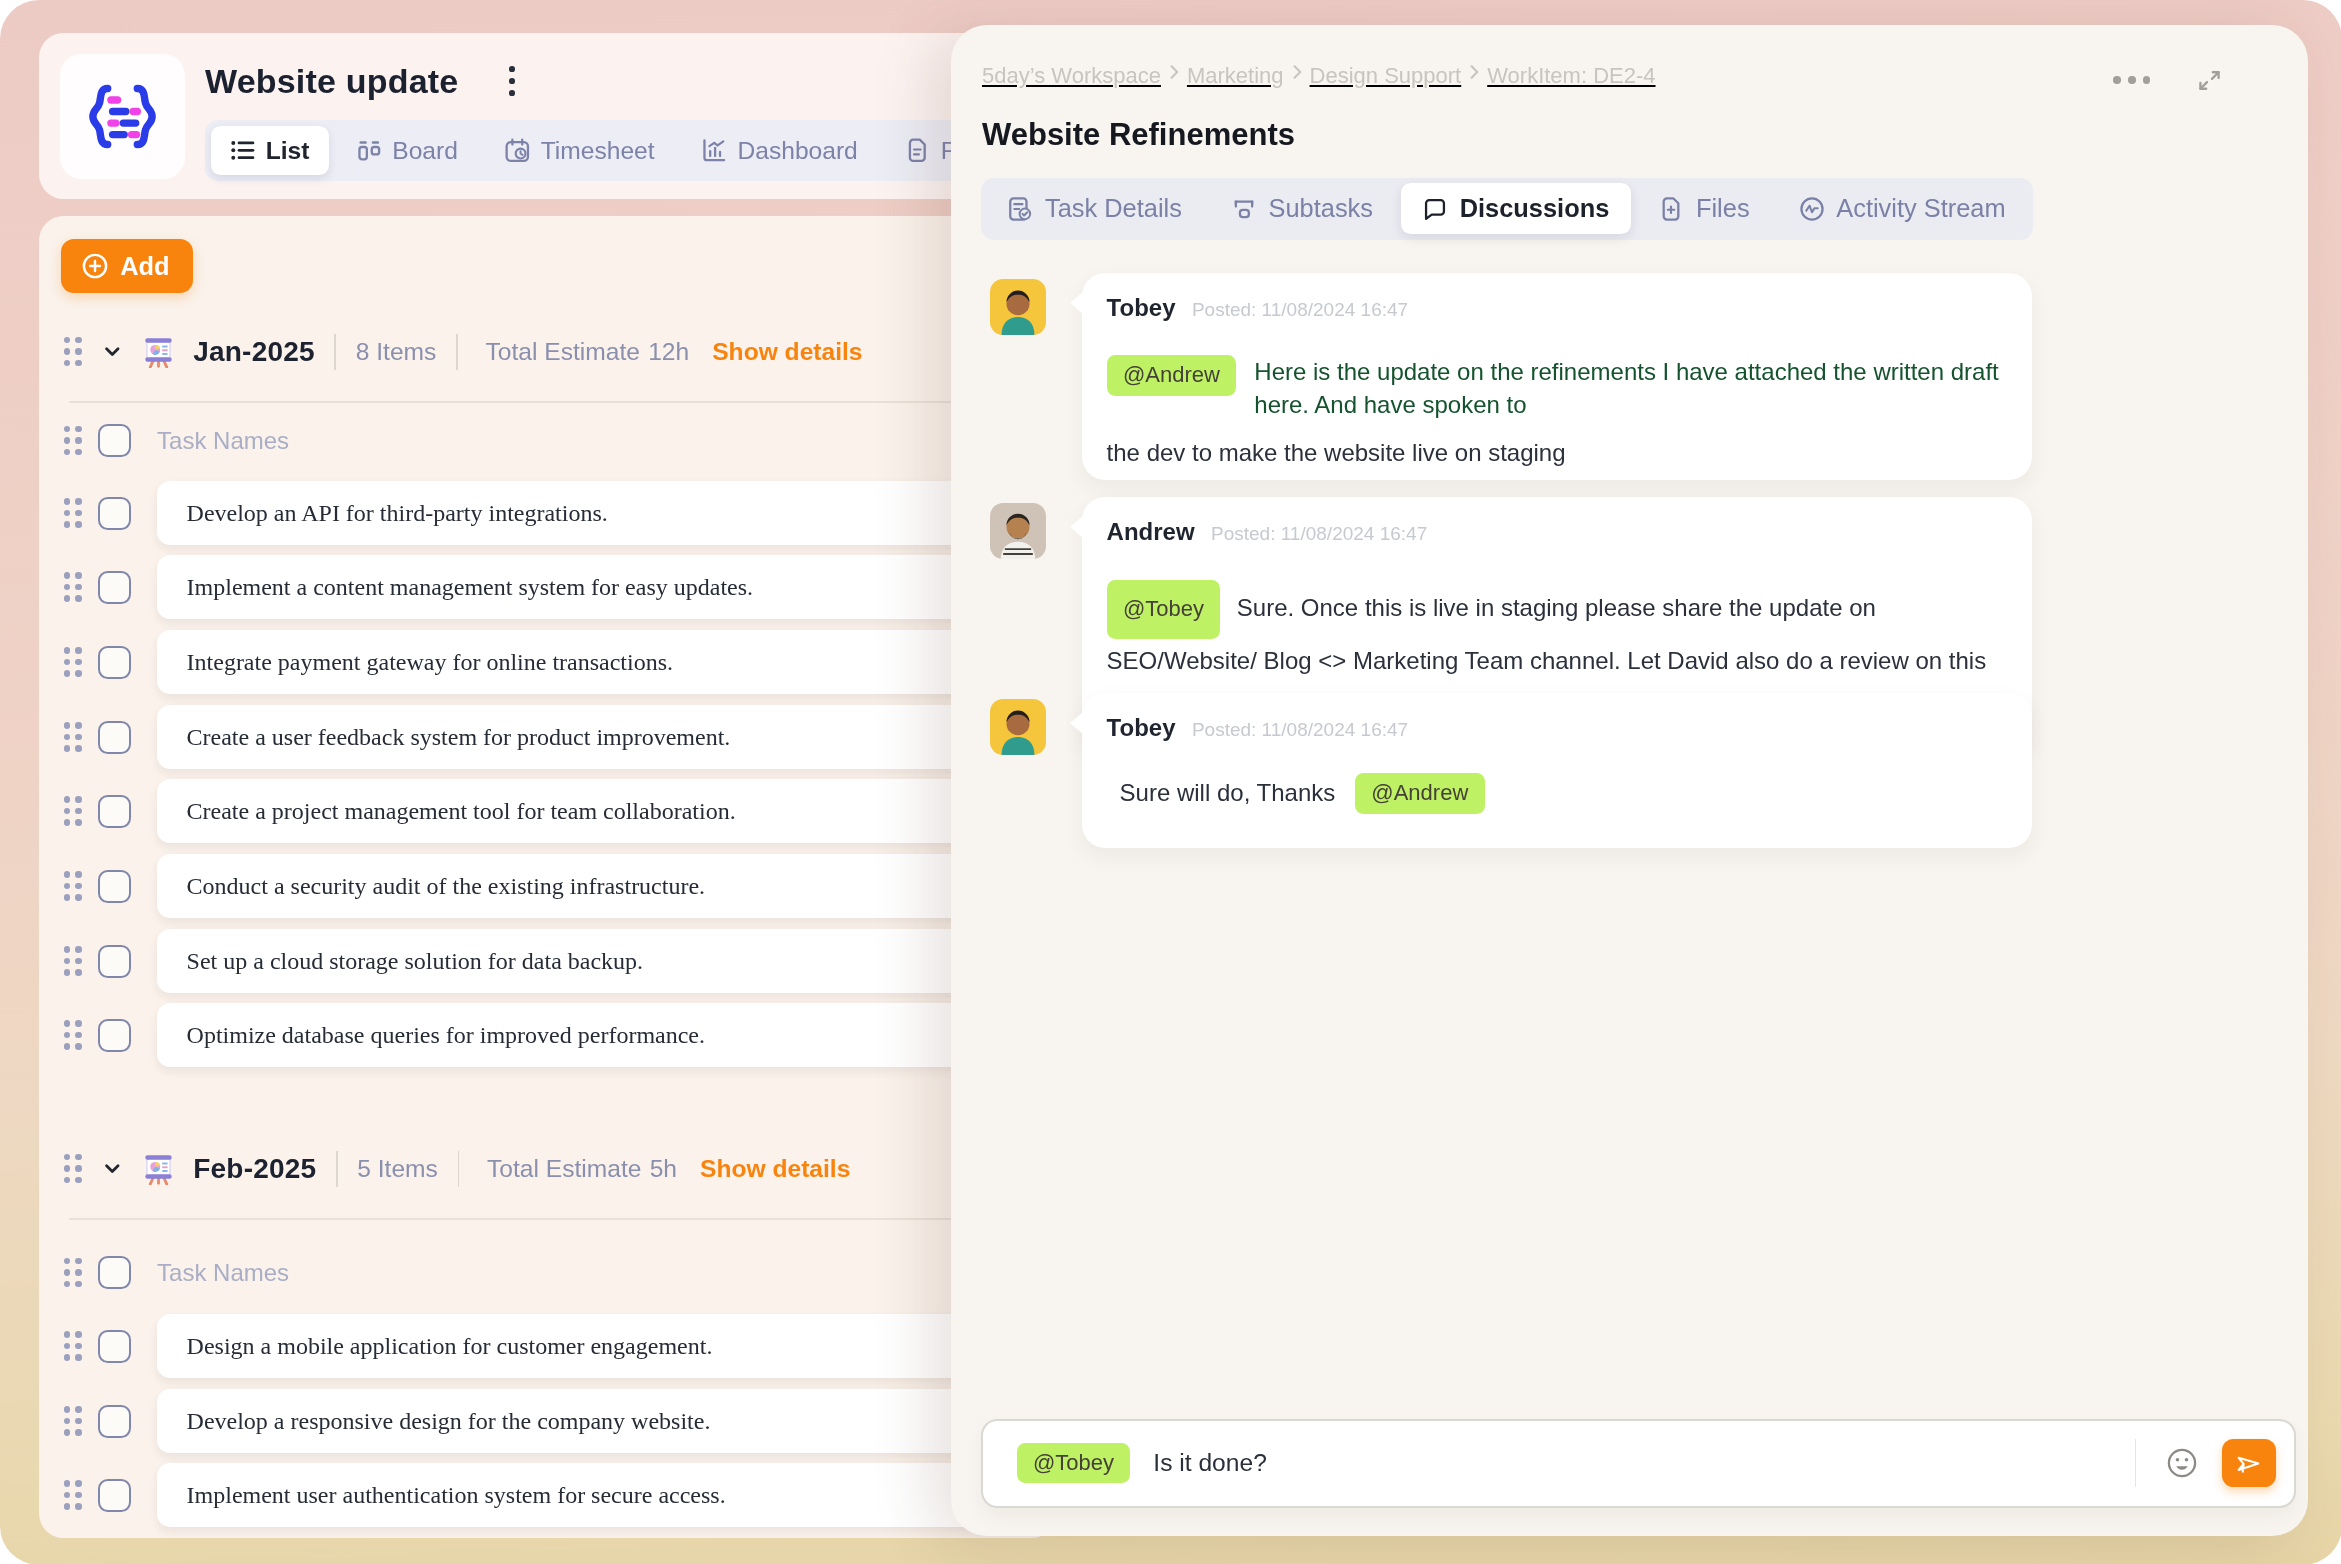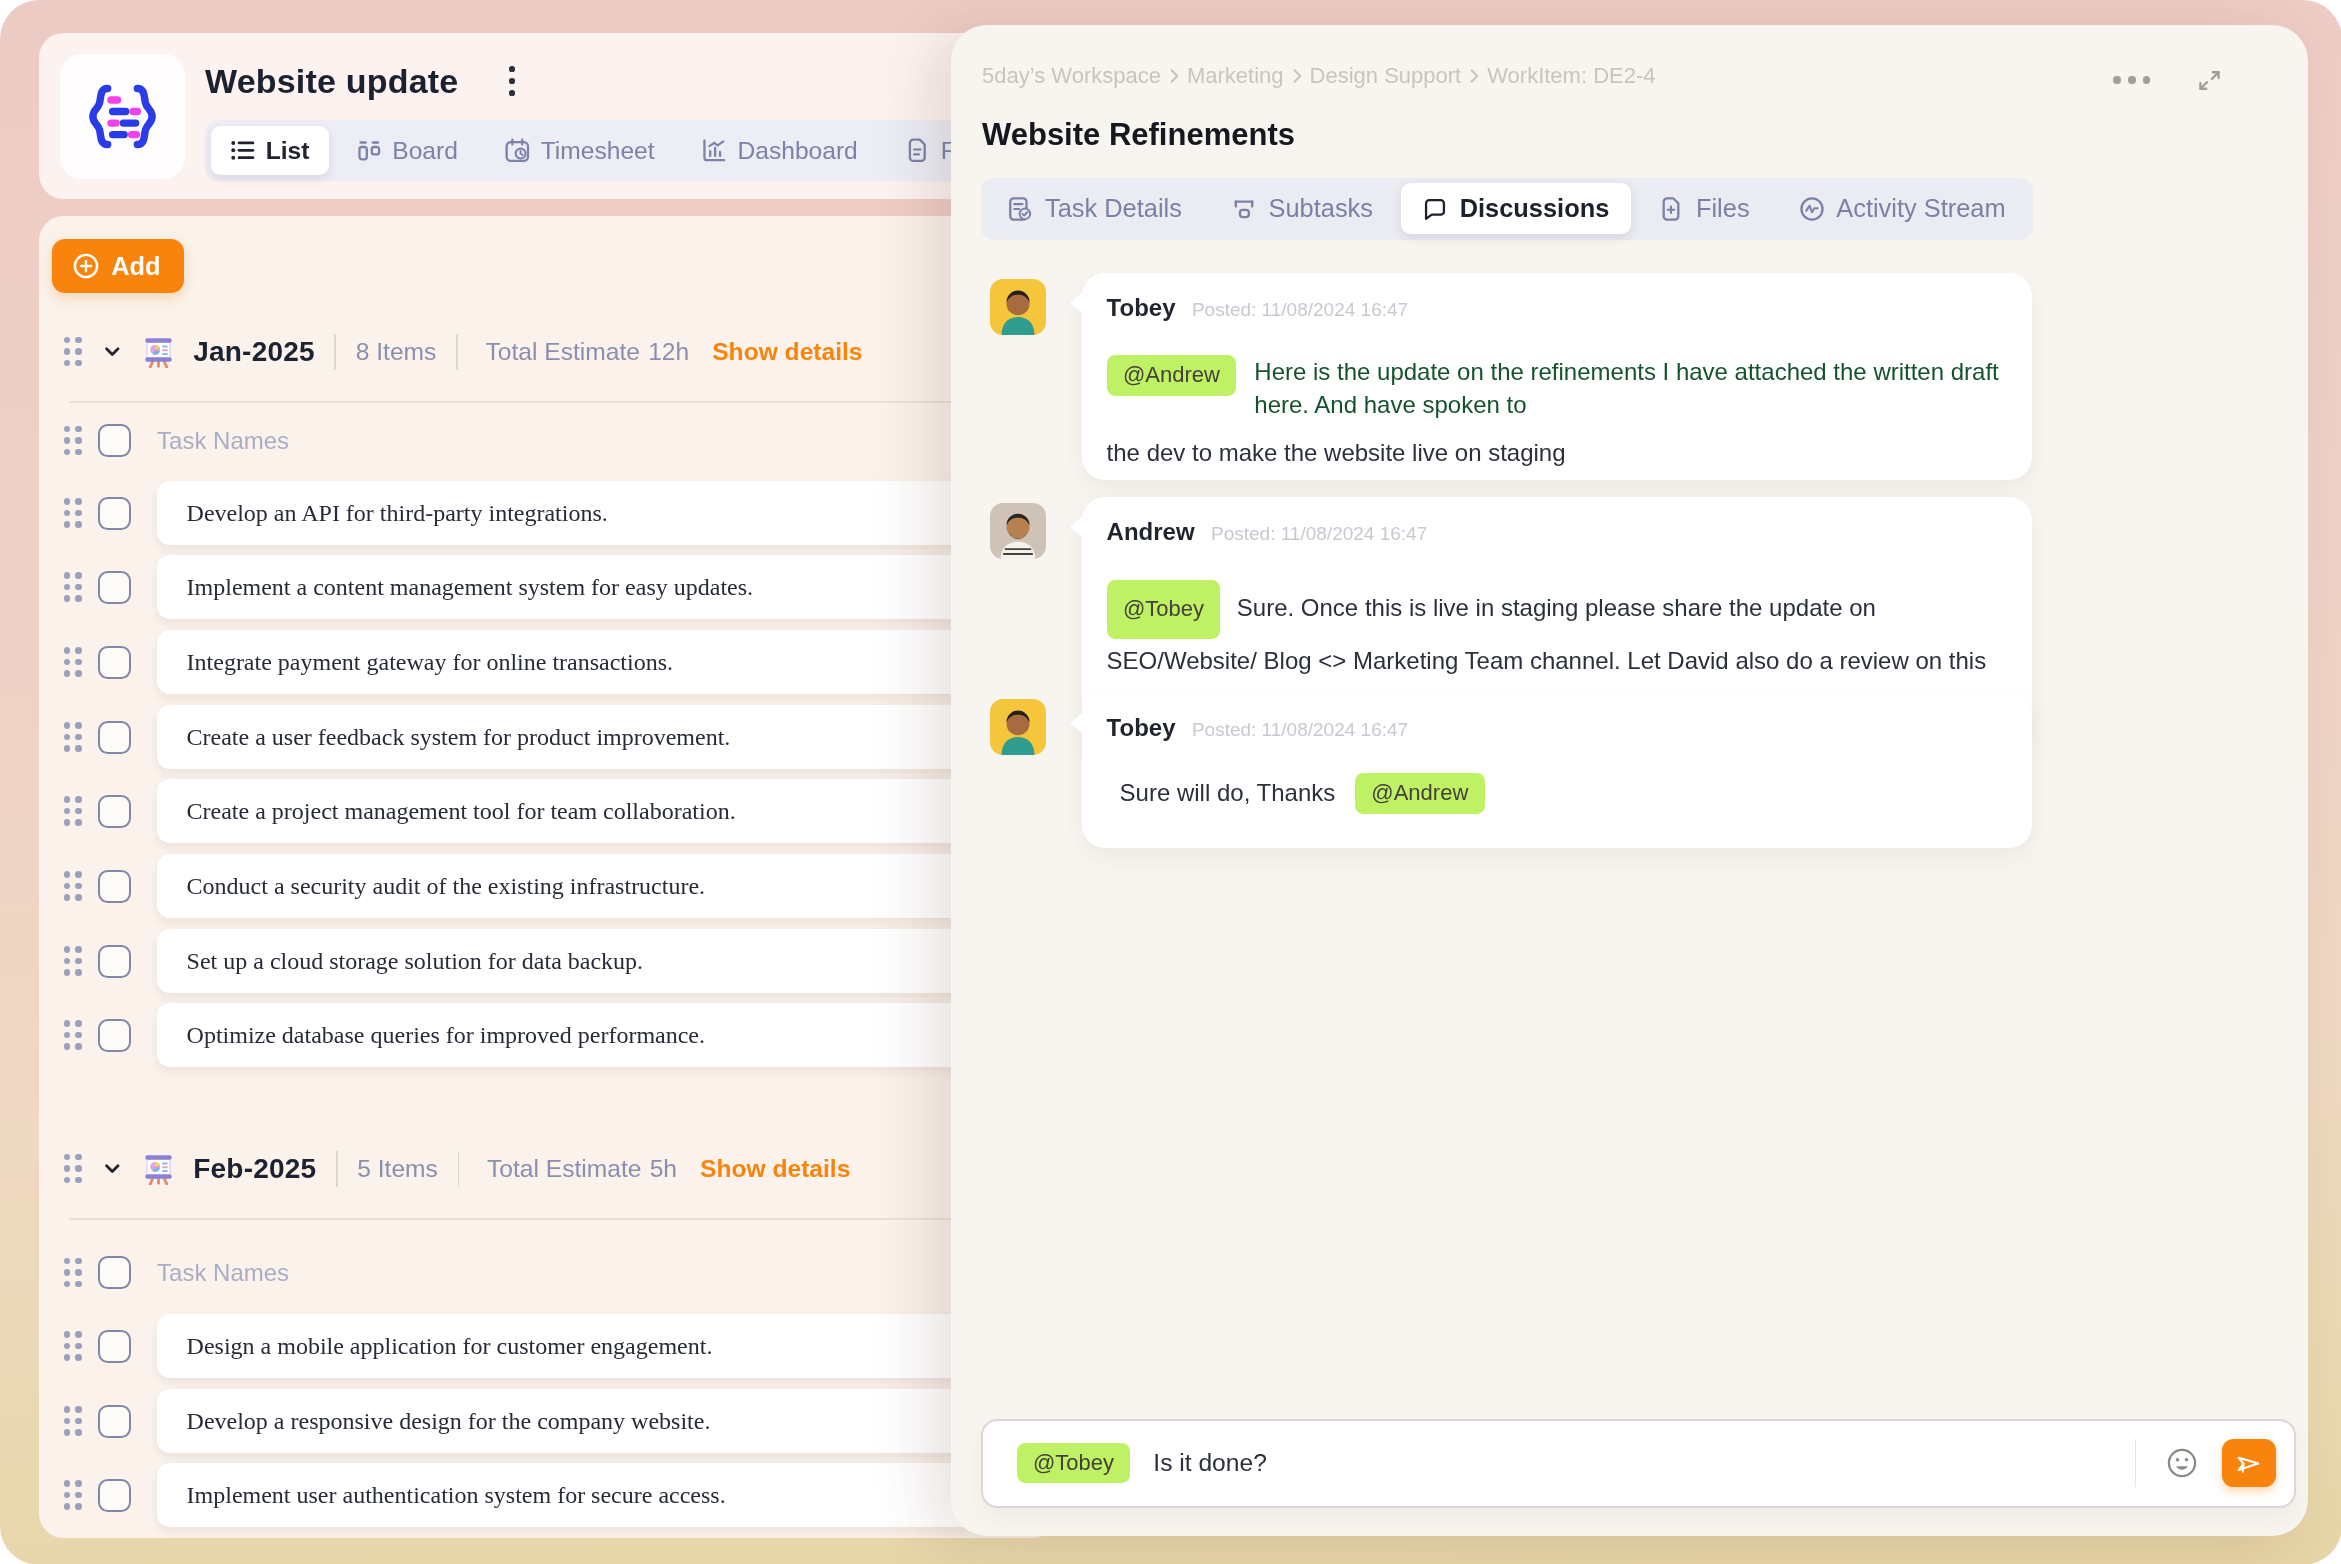--- a/index.html
+++ b/index.html
@@ -33,21 +33,21 @@
     font-size:24.6px; color:#7c82a8; border-radius:9.8px; white-space:nowrap; cursor:pointer;
   }
   .lp-tab.active{ background:#ffffff; color:#20242f; font-weight:700; box-shadow:0 3.3px 9.8px rgba(30,30,60,.10); }
   .lp-tab svg{ flex:none; }
 
   
   .lp-body{
     position:absolute; left:39px; top:216px; width:1017px; height:1322px;
     background:#faf2eb; border-radius:24.6px; overflow:hidden;
   }
-  .toolbar{ position:absolute; left:13px; top:23px; display:flex; gap:24.6px; align-items:center; }
+  .toolbar{ position:absolute; left:22px; top:23px; display:flex; gap:24.6px; align-items:center; }
   .add-btn{
     height:54px; padding:0 23px 0 19.7px; background:#F8830D; border:none; border-radius:13px;
     display:flex; align-items:center; gap:11.5px; color:#fff; font-size:25.4px; font-weight:700;
     font-family:inherit; cursor:pointer; box-shadow:0 4.9px 11.5px rgba(248,131,13,.25);
   }
   .search-box{
     width:338px; height:54px; border:2.5px solid #ded8d1; border-radius:13px;
     display:flex; align-items:center; gap:13px; padding:0 16.4px; background:transparent;
   }
   .search-box input{
@@ -81,21 +81,21 @@
     display:flex; align-items:center; padding-left:29.5px;
     font-size:24px; color:#262b36; box-shadow:0 4.1px 9.8px rgba(60,45,25,.07);font-family:Liberation Serif, serif;
   }
 
   
   .rp{
     position:absolute; left:951px; top:24.6px; width:1357px; height:1511px;
     background:#f8f5f0; border-radius:36px;
     box-shadow:-23px 8.2px 57px rgba(95,60,40,.14);
   }
-  .breadcrumb{ position:absolute; left:31px; top:38px; display:flex; align-items:center; gap:4px; }
+  .breadcrumb{ position:absolute; left:31px; top:38px; display:flex; gap:4px;text-decoration:underline; }
   .crumb{ font-size:22px; color:#c8c4bf; cursor:pointer; }
   .crumb-sep{ display:flex; }
   .rp-top-icons{ position:absolute; top:39px; right:82px; display:flex; align-items:center; gap:36px; }
   .ellipsis{ display:flex; gap:7.4px; cursor:pointer; padding:6.6px; }
   .ellipsis i{ width:7.4px; height:7.4px; border-radius:50%; background:#a29e99; }
   .expand-btn{ cursor:pointer; display:flex; }
   .rp-title{ position:absolute; left:31px; top:92px; font-size:31px; font-weight:700; color:#15181f; }
 
   .rp-tabs{
     position:absolute; left:29.5px; top:153px; height:62px;

